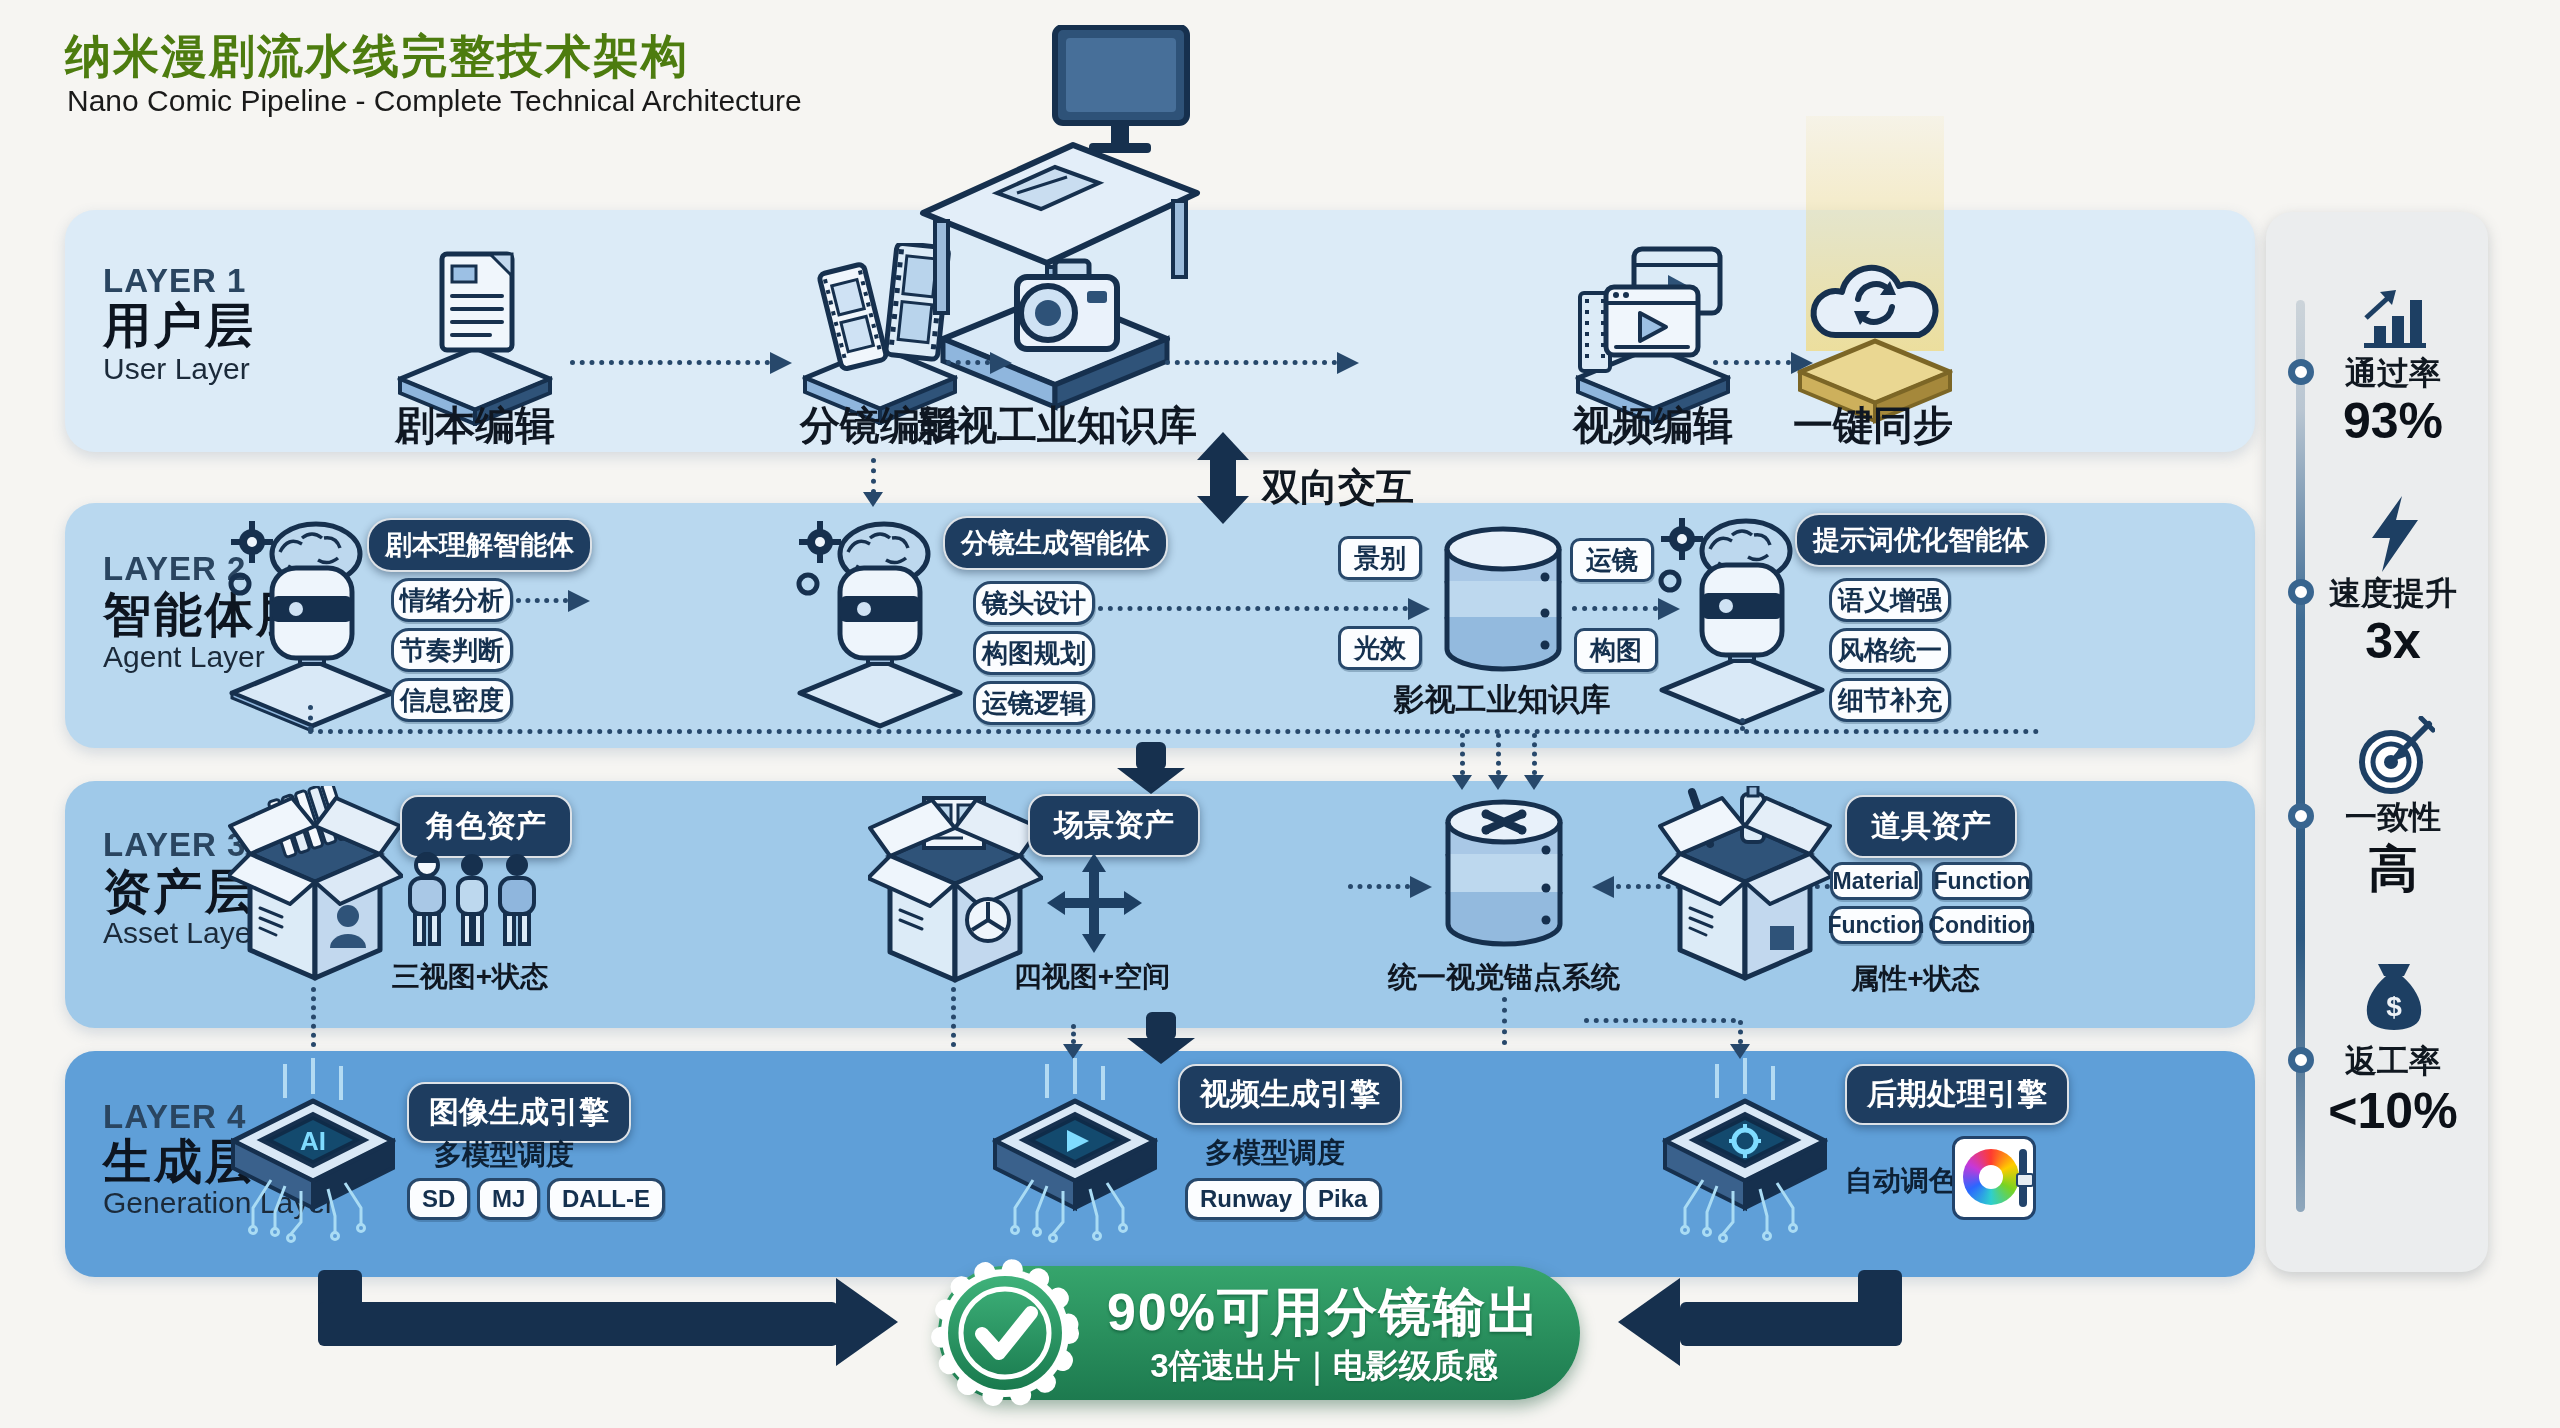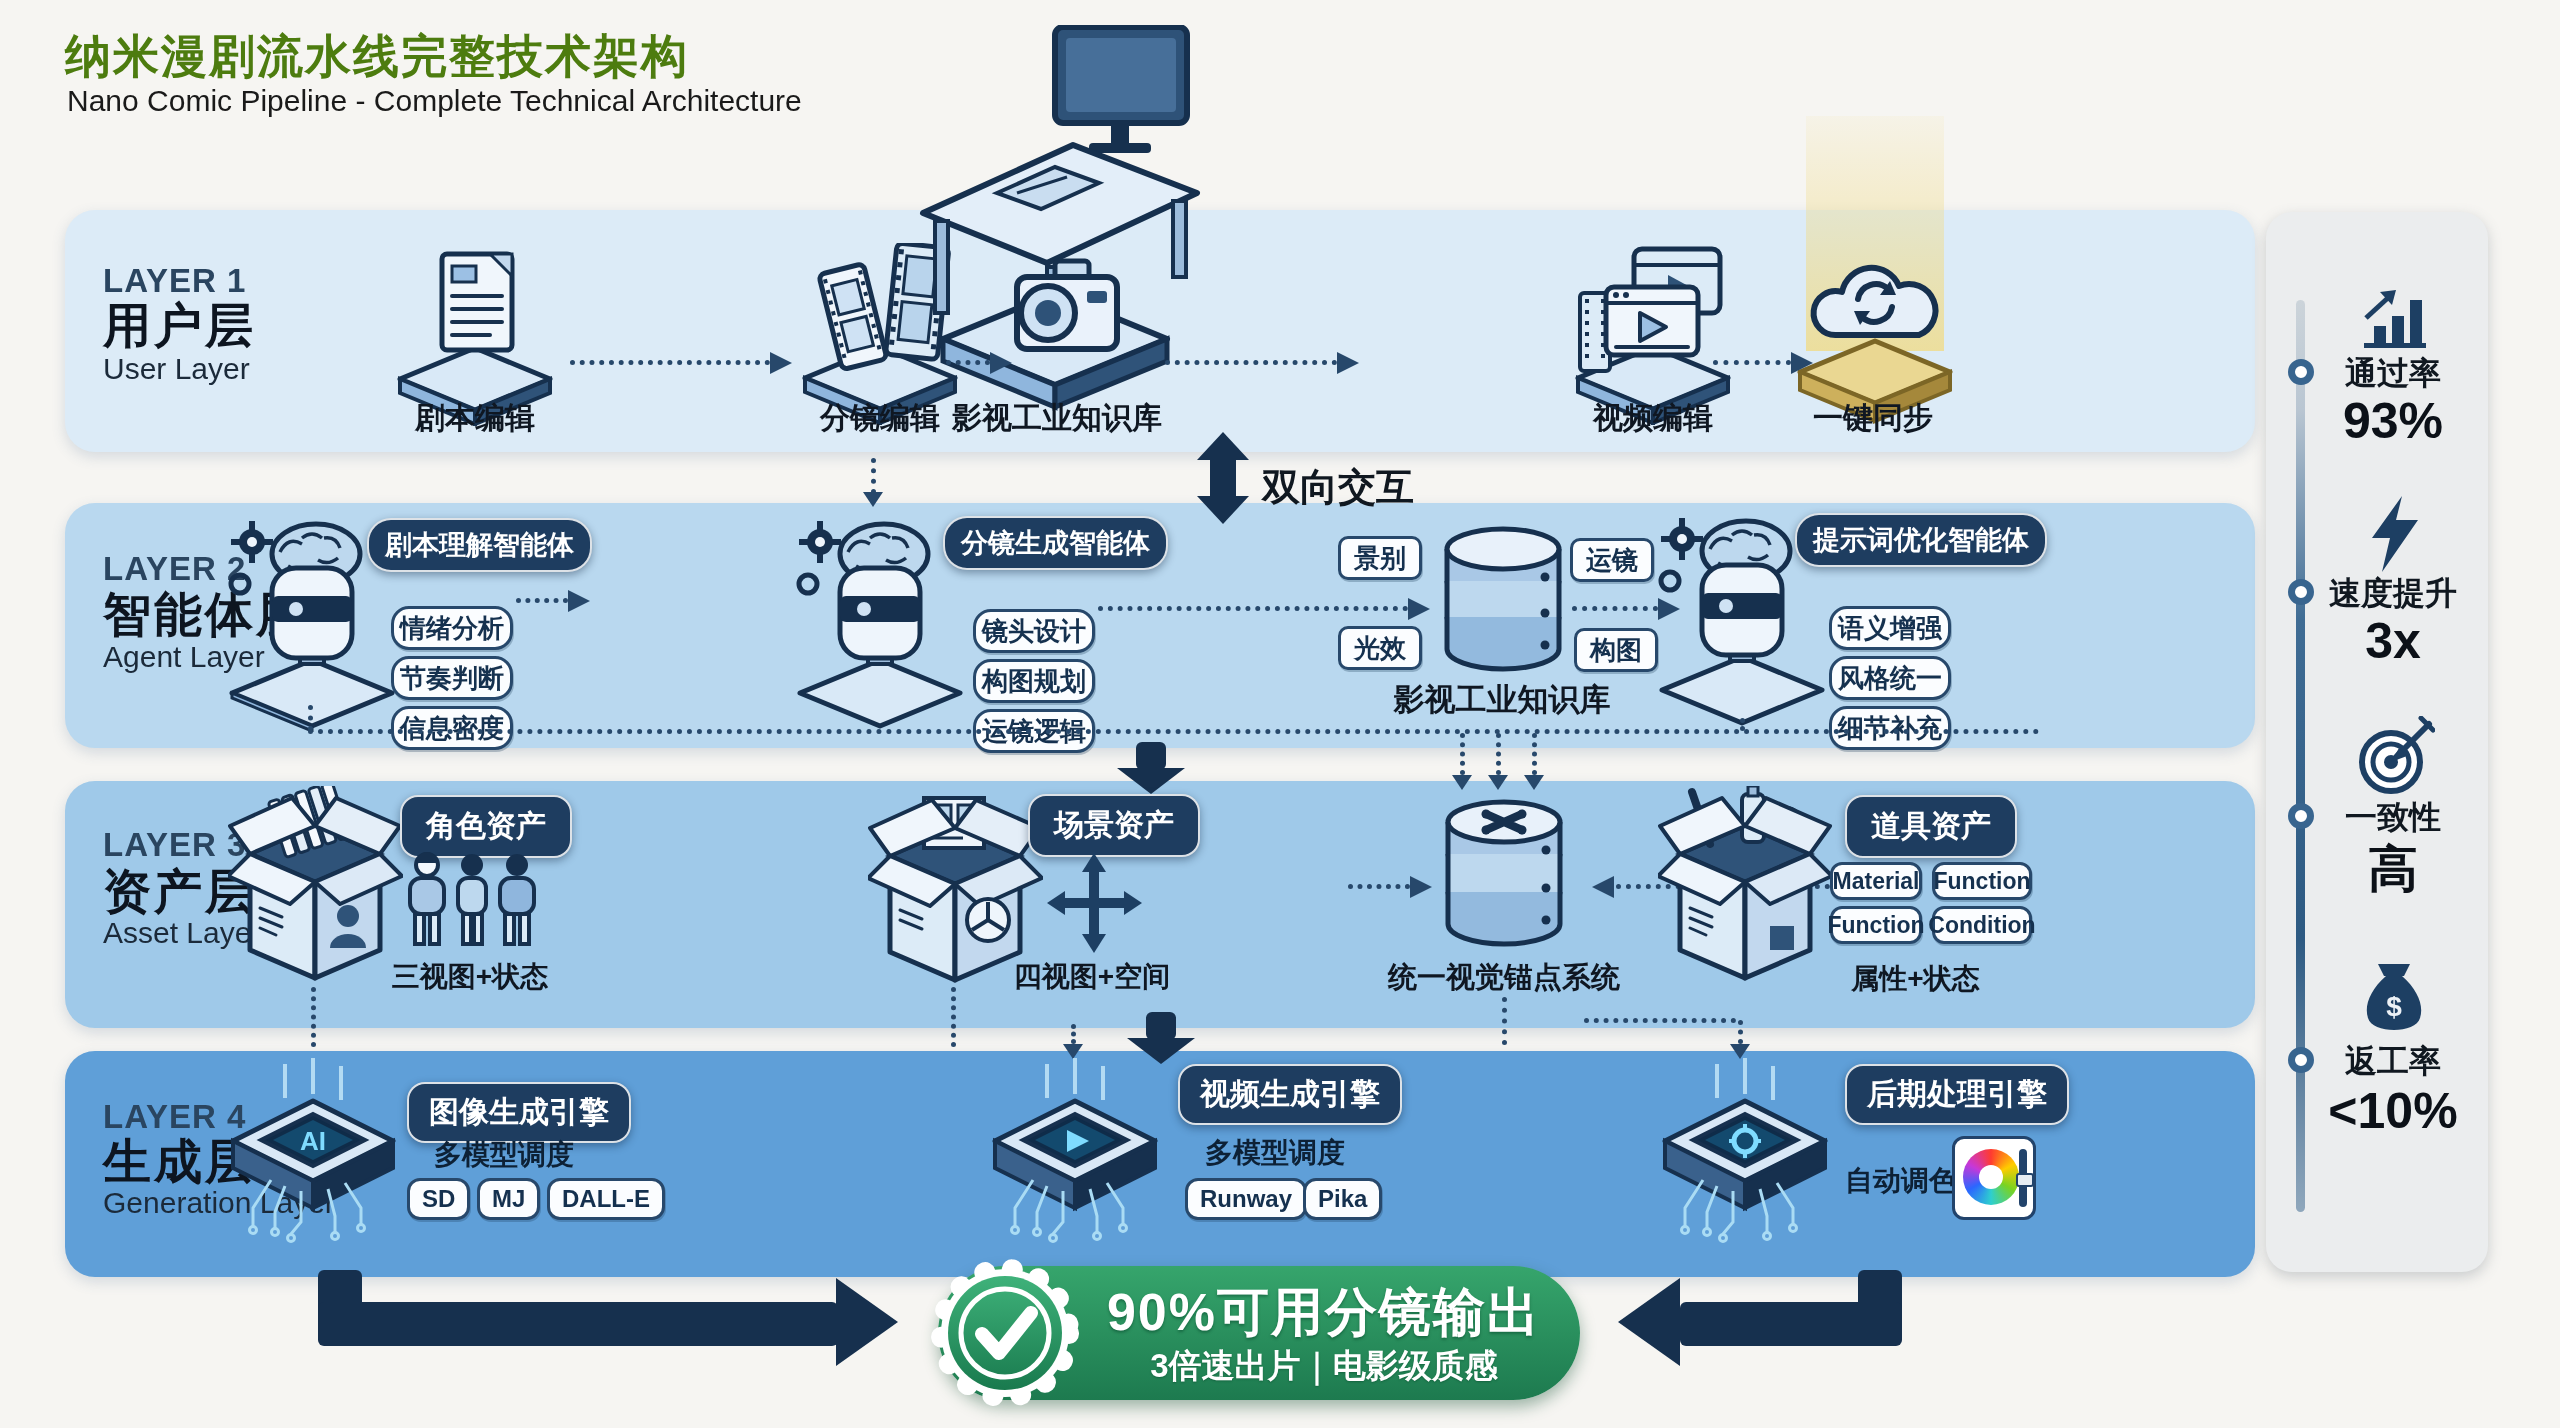--- a/index.html
+++ b/index.html
@@ -6,27 +6,27 @@
   .canvas{position:relative;width:2560px;height:1428px;background:#f6f5f2;overflow:hidden;}
   .abs{position:absolute;}
   .layer{position:absolute;left:65px;width:2190px;border-radius:30px;box-shadow:0 5px 14px rgba(60,95,135,.18);}
   .l1{top:210px;height:242px;background:#dcebf7;}
   .l2{top:503px;height:245px;background:#b9d8ef;}
   .l3{top:781px;height:247px;background:#9fc9e9;}
   .l4{top:1051px;height:226px;background:#5f9fd8;}
   .lbl-id{position:absolute;font-size:33px;font-weight:600;color:#2a4560;letter-spacing:1px;}
   .lbl-zh{position:absolute;font-size:48px;font-weight:800;color:#0d1520;letter-spacing:3px;}
   .lbl-en{position:absolute;font-size:30px;color:#1b2a3a;}
-  .itemlab{position:absolute;font-size:30px;font-weight:700;color:#0f1722;text-align:center;}
+  .itemlab{position:absolute;font-size:40px;font-weight:700;color:#0f1722;text-align:center;}
   .dark-badge{position:absolute;background:#1e3d60;color:#fff;font-weight:700;border:2px solid rgba(255,255,255,.85);border-radius:18px;box-shadow:0 3px 8px rgba(10,30,55,.4);display:flex;align-items:center;justify-content:center;white-space:nowrap;}
   .b2{font-size:27px;padding:7px 16px;border-radius:24px;}
   .b3{font-size:30px;padding:9px 24px;}
   .b4{font-size:30px;padding:8px 20px;}
   .pill{position:absolute;background:#fbfdff;border:3px solid #27486b;border-radius:18px;color:#15314f;font-weight:700;display:flex;align-items:center;justify-content:center;box-shadow:1px 2px 0 rgba(30,60,90,.28);box-sizing:border-box;}
-  .p2{width:122px;height:44px;font-size:26px;margin-top:28px;}
+  .p2{width:122px;height:44px;font-size:26px;}
   .tagkb{width:84px;height:44px;font-size:26px;border-radius:10px;}
   .tagen{height:38px;font-size:23px;border-radius:12px;padding:0 10px;}
   .chip4{height:42px;font-size:24px;border-radius:13px;padding:0 12px;}
   .cap{position:absolute;font-weight:700;color:#0f1722;text-align:center;}
   .dotted-h{position:absolute;border-top:5px dotted #27486b;}
   .dotted-v{position:absolute;border-left:5px dotted #27486b;}
   .tri-r{position:absolute;width:0;height:0;border-top:11px solid transparent;border-bottom:11px solid transparent;border-left:22px solid #27486b;}
   .tri-l{position:absolute;width:0;height:0;border-top:11px solid transparent;border-bottom:11px solid transparent;border-right:22px solid #27486b;}
   .tri-d{position:absolute;width:0;height:0;border-left:10px solid transparent;border-right:10px solid transparent;border-top:15px solid #27486b;}
   .solid{position:absolute;background:#16304e;}

